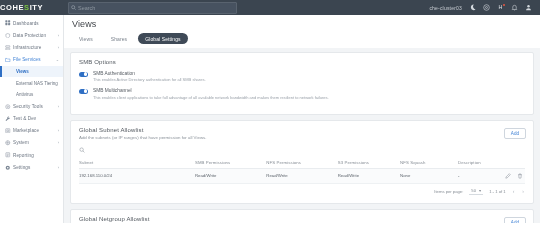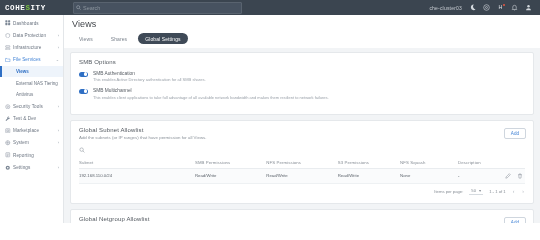--- a/index.html
+++ b/index.html
@@ -6,21 +6,21 @@
   body{
     width:540px;height:223px;overflow:hidden;
     font-family:"Liberation Sans", sans-serif;
     background:#ffffff;color:#4a4a4a;
     -webkit-font-smoothing:antialiased;
   }
   .app{width:540px;height:223px;position:relative;display:flex;flex-direction:column;}
 
   
   .topbar{height:15px;background:#3b4550;display:flex;align-items:center;flex:0 0 auto;}
-  .logo{width:62px;padding-left:5px;font-size:7.5px;font-weight:bold;letter-spacing:.6px;color:#ffffff;font-family:Liberation Mono, monospace;}
+  .logo{width:62px;font-size:7.5px;font-weight:bold;letter-spacing:.6px;color:#ffffff;}
   .logo .s{color:#7ac143;}
   .searchwrap{flex:0 0 auto;width:167px;height:10px;background:#475260;border:1px solid #59636f;
     display:flex;align-items:center;border-radius:1px;margin-left:6px;}
   .searchwrap .mag{width:9px;display:flex;justify-content:center;}
   .search-input{background:transparent;border:0;outline:0;color:#c7ccd2;font-size:5.5px;
     font-family:"Liberation Sans", sans-serif;width:140px;padding:0;}
   .search-input::placeholder{color:#8d969f;}
   .topright{margin-left:auto;display:flex;align-items:center;gap:6px;padding-right:8px;}
   .cluster-name{font-size:5px;color:#c9ced4;letter-spacing:.2px;}
   .ticon{width:8px;height:8px;display:flex;align-items:center;justify-content:center;position:relative;color:#d3d8dd;}

